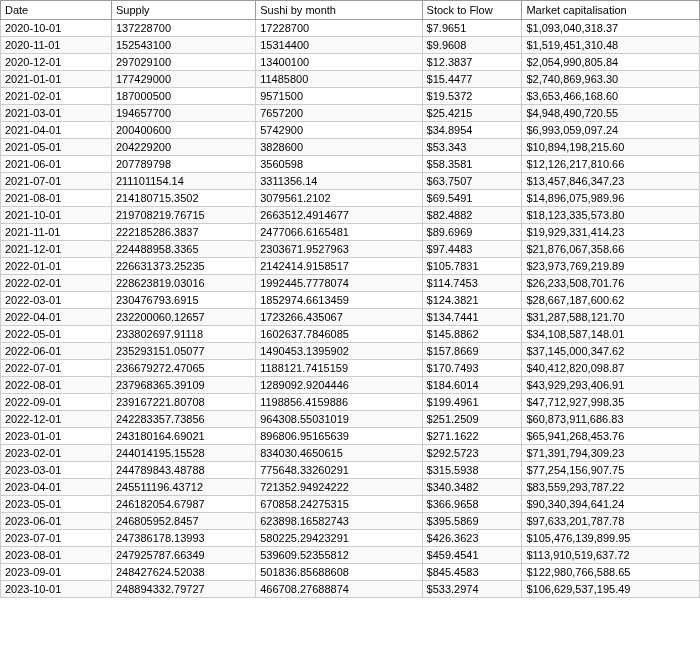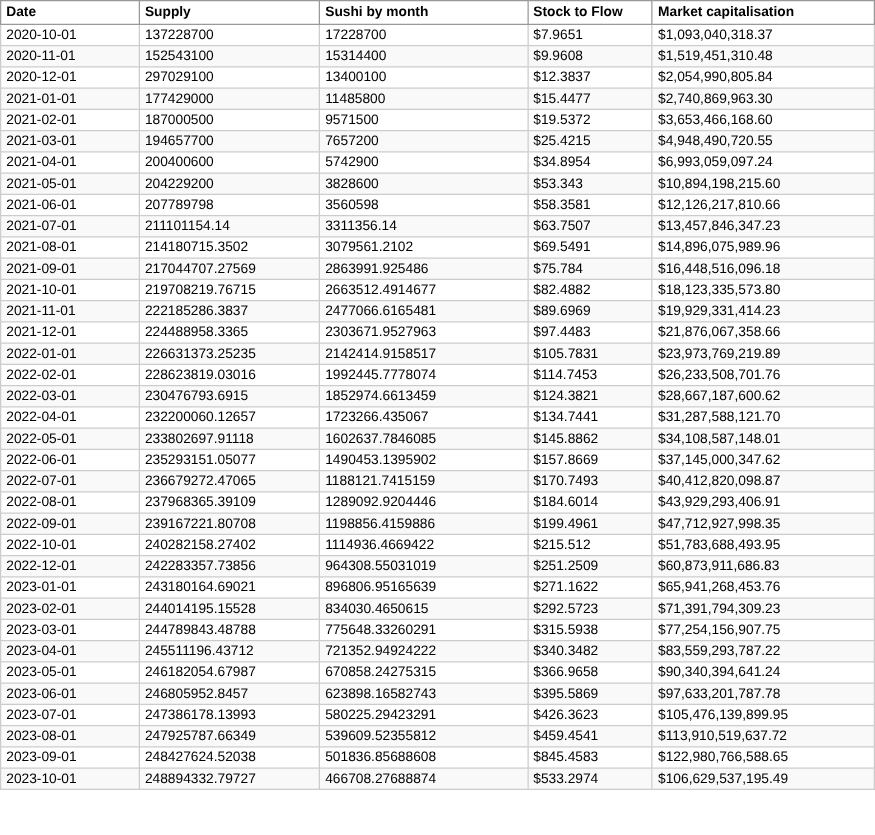--- a/index.html
+++ b/index.html
@@ -17,21 +17,21 @@
       width: 100%;
       border-collapse: collapse;
       table-layout: fixed;
     }
     thead tr {
       background: #fff;
     }
     th {
       border: 1px solid #999;
       padding: 3px 4px;
-      font-weight: bold;
+      font-weight: normal;
       text-align: left;
       font-size: 11px;
       background: #fff;
     }
     td {
       border: 1px solid #ccc;
       padding: 2px 4px;
       font-size: 11px;
       white-space: nowrap;
       overflow: hidden;
@@ -142,27 +142,20 @@
           <td>$13,457,846,347.23</td>
         </tr>
         <tr>
           <td>2021-08-01</td>
           <td>214180715.3502</td>
           <td>3079561.2102</td>
           <td>$69.5491</td>
           <td>$14,896,075,989.96</td>
         </tr>
         <tr>
-          <td>2021-09-01</td>
-          <td>217044707.27569</td>
-          <td>2863991.925486</td>
-          <td>$75.784</td>
-          <td>$16,448,516,096.18</td>
-        </tr>
-        <tr>
           <td>2021-10-01</td>
           <td>219708219.76715</td>
           <td>2663512.4914677</td>
           <td>$82.4882</td>
           <td>$18,123,335,573.80</td>
         </tr>
         <tr>
           <td>2021-11-01</td>
           <td>222185286.3837</td>
           <td>2477066.6165481</td>
@@ -233,27 +226,20 @@
           <td>$43,929,293,406.91</td>
         </tr>
         <tr>
           <td>2022-09-01</td>
           <td>239167221.80708</td>
           <td>1198856.4159886</td>
           <td>$199.4961</td>
           <td>$47,712,927,998.35</td>
         </tr>
         <tr>
-          <td>2022-10-01</td>
-          <td>240282158.27402</td>
-          <td>1114936.4669422</td>
-          <td>$215.512</td>
-          <td>$51,783,688,493.95</td>
-        </tr>
-        <tr>
           <td>2022-12-01</td>
           <td>242283357.73856</td>
           <td>964308.55031019</td>
           <td>$251.2509</td>
           <td>$60,873,911,686.83</td>
         </tr>
         <tr>
           <td>2023-01-01</td>
           <td>243180164.69021</td>
           <td>896806.95165639</td>

